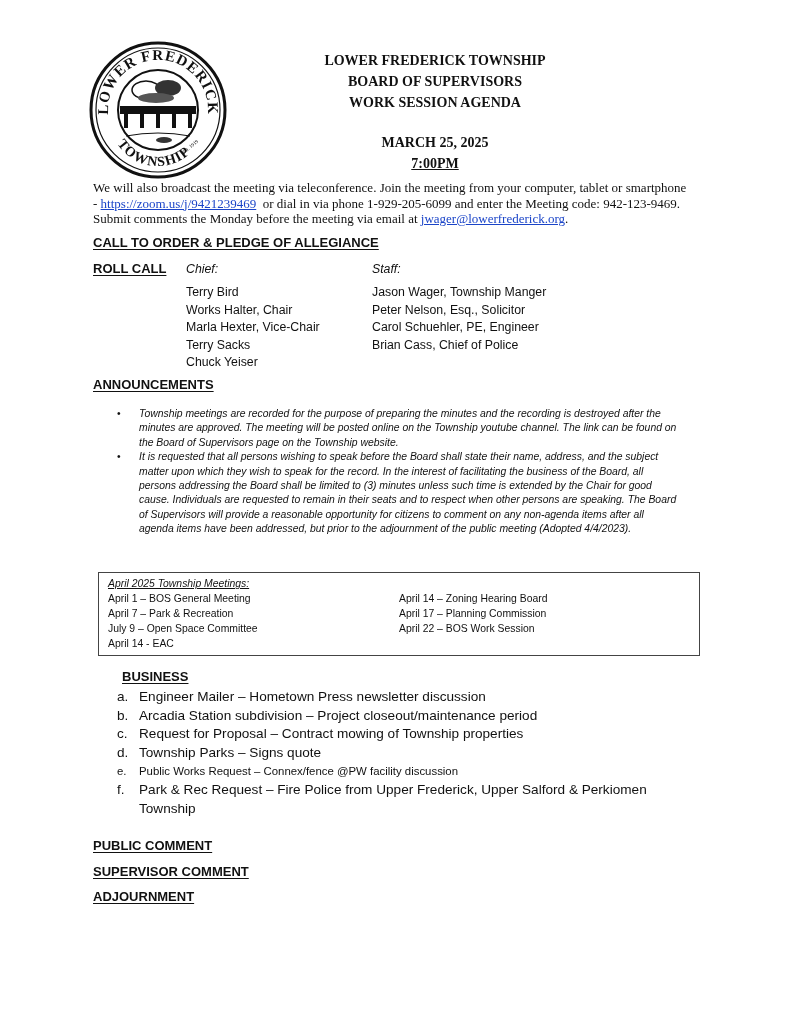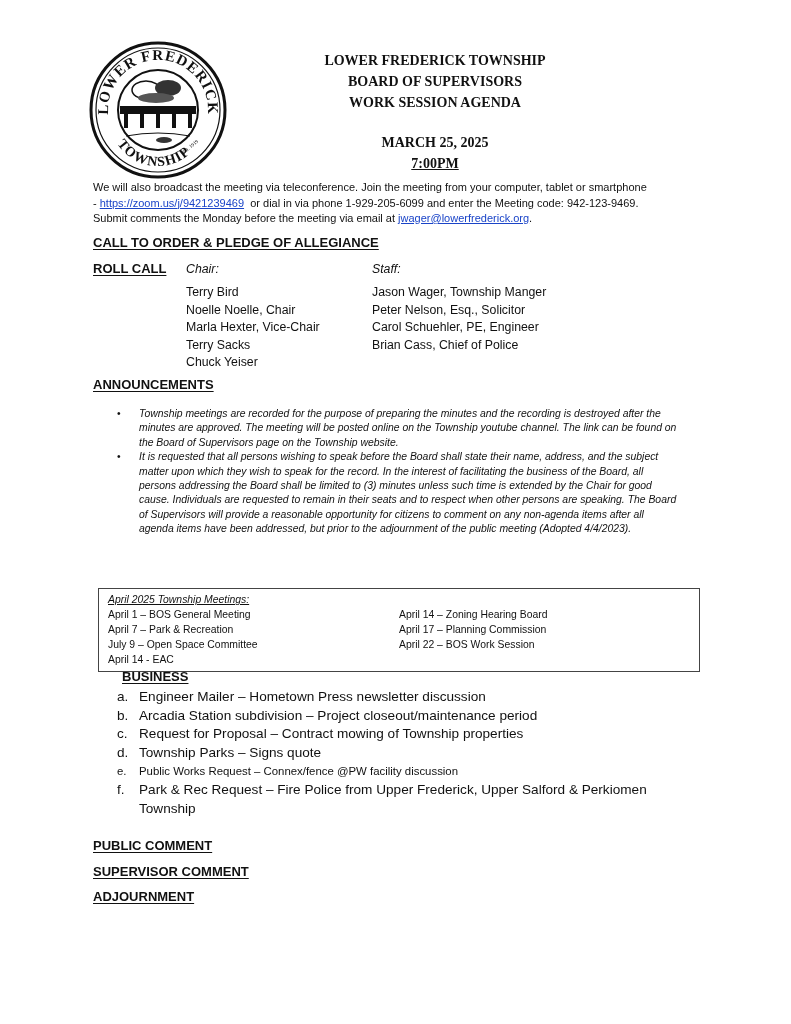--- a/index.html
+++ b/index.html
@@ -1,29 +1,29 @@
 <!DOCTYPE html>
 <html><head>
 <meta charset="utf-8">
 <style>
   html, body { margin:0; padding:0; background:#ffffff; }
   body { width:791px; height:1024px; position:relative; overflow:hidden;
          font-family:"Liberation Sans", sans-serif; color:#111; }
   .abs { position:absolute; }
   .logo { left:88px; top:40px; width:140px; height:140px; }
   .title { left:300px; width:270px; text-align:center; font-weight:bold; font-size:14px; line-height:21px;font-family:Liberation Serif, serif; }
-  .intro { left:93px; top:180px; width:640px; font-size:11px; line-height:15.5px; }
+  .intro { left:93px; top:180px; width:640px; font-size:13px; line-height:15.5px;font-family:Liberation Serif, serif; }
   .intro a { color:#1a44c8; text-decoration:underline; }
   .heading { font-weight:bold; font-size:13px; text-decoration:underline; text-decoration-thickness:1px; text-underline-offset:2px;text-align:center; }
   .roll { font-size:12.3px; line-height:17.5px; }
   .italic { font-style:italic; }
   .bullets { left:117px; top:407px; width:560px; font-size:10.4px; line-height:14.4px; font-style:italic; }
   .bullet-item { position:relative; padding-left:22px; }
   .bullet-dot { position:absolute; left:0; top:0; font-style:normal; }
-  .meet-box { left:98px; top:572px; width:602px; height:84px; border:1.5px solid #444; box-sizing:border-box; padding:3px 9px; font-size:10.4px; line-height:15px;margin-top:16px; }
+  .meet-box { left:98px; top:572px; width:602px; height:84px; border:1.5px solid #444; box-sizing:border-box; padding:3px 9px; font-size:10.4px; line-height:15px; }
   .meet-cols { display:flex; }
   .meet-col { width:314px; }
   .biz { left:117px; top:688px; width:560px; font-size:13.6px; line-height:18.6px; }
   .biz-item { display:flex; }
   .biz-letter { width:22px; flex:none; }
   .biz-item.small { font-size:11.4px; }
 </style>
 </head>
 <body>
 
@@ -69,25 +69,25 @@
 
 <div class="abs intro">
   <div>We will also broadcast the meeting via teleconference. Join the meeting from your computer, tablet or smartphone</div>
   <div><span>- </span><a>https://zoom.us/j/9421239469</a><span style="white-space:pre;">  or dial in via phone 1-929-205-6099 and enter the Meeting code: 942-123-9469.</span></div>
   <div><span>Submit comments the Monday before the meeting via email at </span><a>jwager@lowerfrederick.org</a><span>.</span></div>
 </div>
 
 <div class="abs heading" style="left:93px;top:235px;">CALL TO ORDER &amp; PLEDGE OF ALLEGIANCE</div>
 
 <div class="abs heading" style="left:93px;top:261px;">ROLL CALL</div>
-<div class="abs roll italic" style="left:186px;top:261px;">Chair:</div>
+<div class="abs roll italic" style="left:186px;top:261px;">Chief:</div>
 <div class="abs roll italic" style="left:372px;top:261px;">Staff:</div>
 <div class="abs roll" style="left:186px;top:284px;">
   <div>Terry Bird</div>
-  <div>Noelle Noelle, Chair</div>
+  <div>Works Halter, Chair</div>
   <div>Marla Hexter, Vice-Chair</div>
   <div>Terry Sacks</div>
   <div>Chuck Yeiser</div>
 </div>
 <div class="abs roll" style="left:372px;top:284px;">
   <div>Jason Wager, Township Manger</div>
   <div>Peter Nelson, Esq., Solicitor</div>
   <div>Carol Schuehler, PE, Engineer</div>
   <div>Brian Cass, Chief of Police</div>
 </div>

